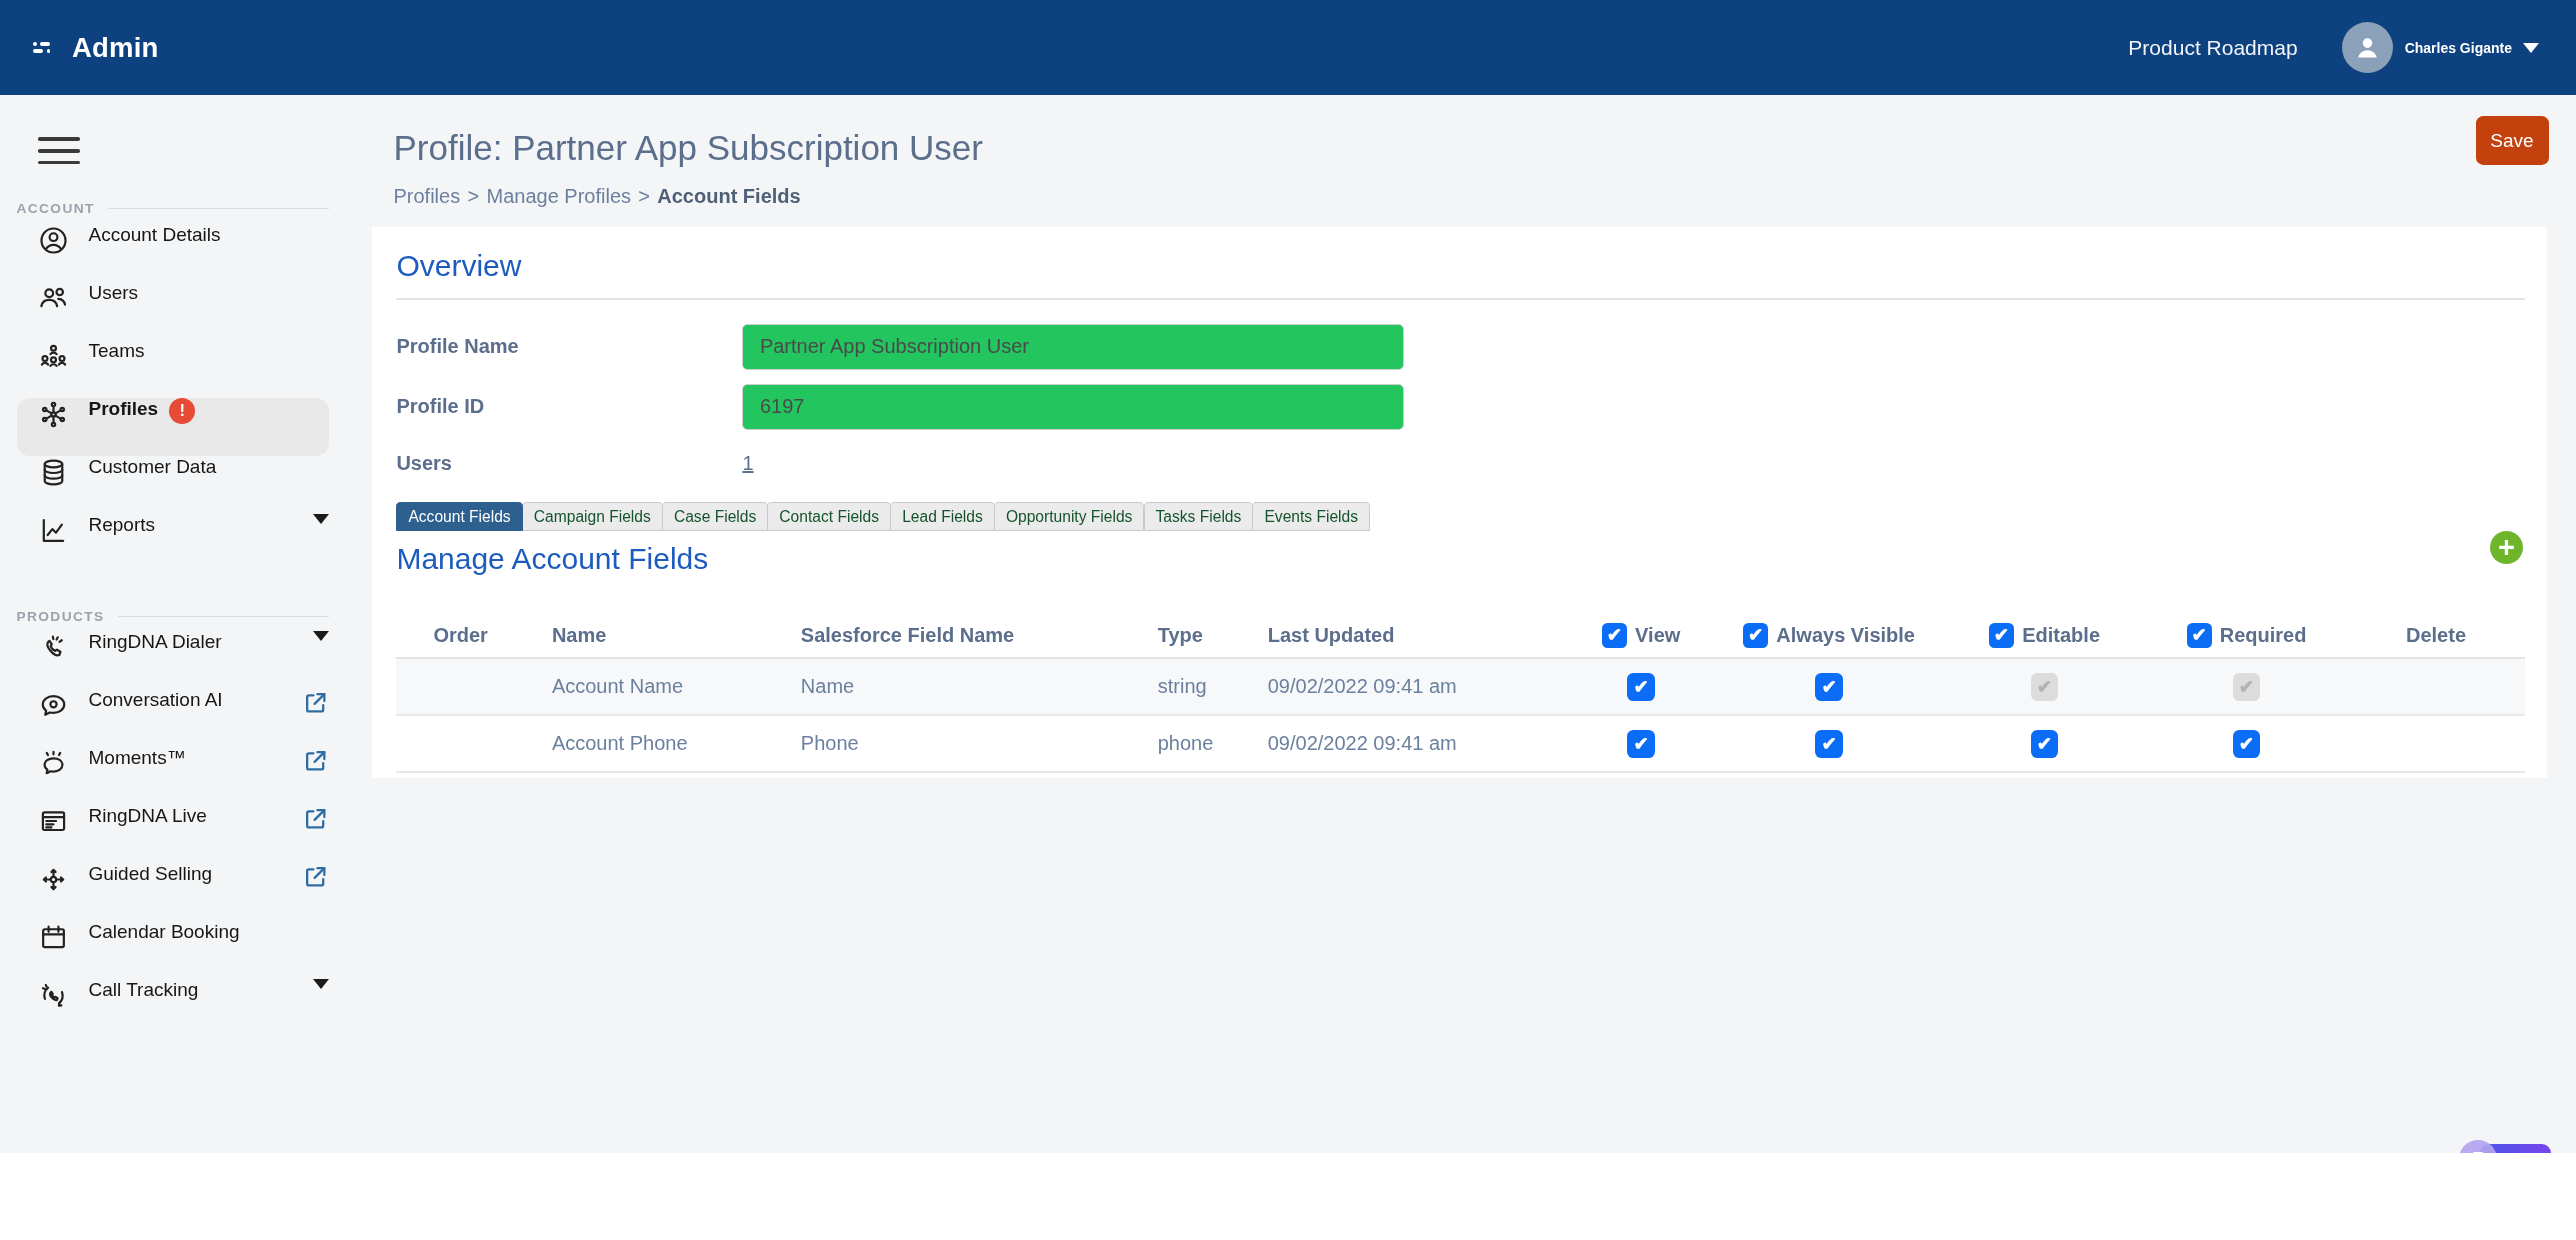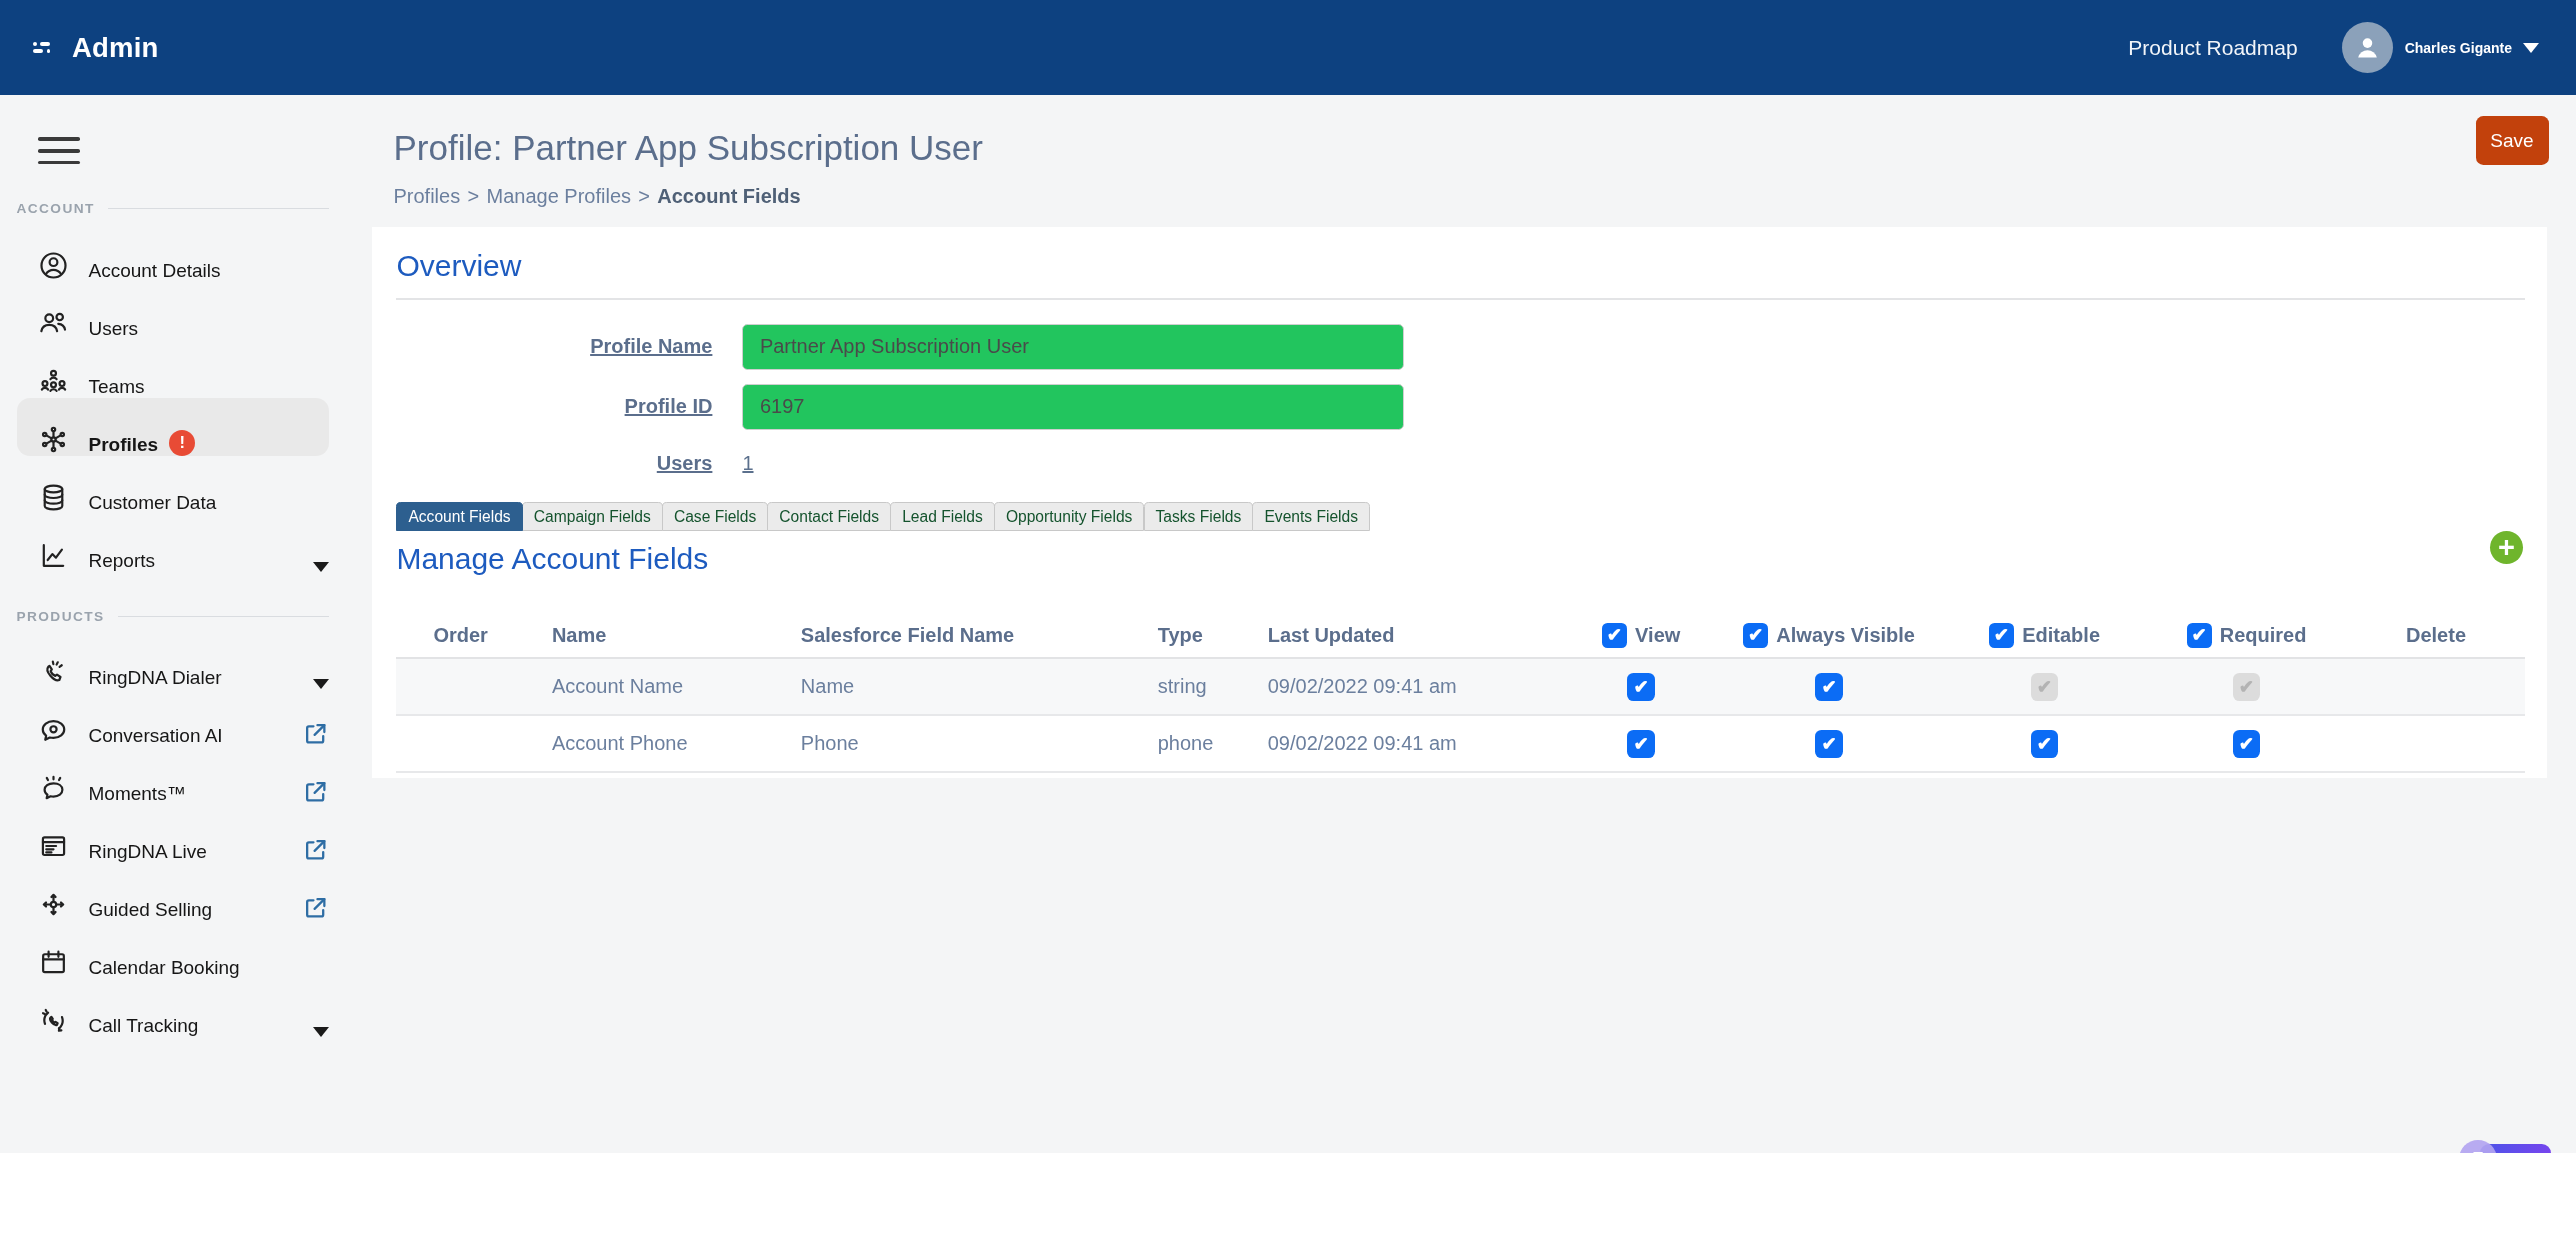--- a/index.html
+++ b/index.html
@@ -23,21 +23,21 @@
   .user-name{color:#fff;font-size:14px;font-weight:bold;margin-right:11px;}
   .caret-down{width:0;height:0;border-left:8.2px solid transparent;border-right:8.2px solid transparent;border-top:10px solid #fff;}
 
   
   .sidebar{position:absolute;left:0;top:95px;width:366px;bottom:0;background:#f4f5f6;}
   .hamburger{margin:42px 0 0 38px;width:42px;cursor:pointer;}
   .hamburger span{display:block;height:3.7px;background:#3a3a3a;border-radius:1.8px;margin-bottom:8.2px;}
   .sb-section{display:flex;align-items:center;margin:37px 37px 7.3px 16.5px;}
   .sb-section-label{font-size:13.7px;font-weight:bold;color:#9aa3ad;letter-spacing:1.4px;white-space:nowrap;}
   .sb-section-rule{flex:1;height:0.9px;background:#d9dce0;margin-left:13px;}
-  .sb-item{display:flex;align-items:flex-end;height:58px;margin:0 37px 0 16.5px;padding-left:20px;border-radius:13px;cursor:pointer;}
+  .sb-item{display:flex;align-items:flex-start;height:58px;margin:0 37px 0 16.5px;padding-left:20px;border-radius:13px;cursor:pointer;}
   .sb-item.active{background:#e9e9e9;}
   .sb-icon{width:33px;height:33px;display:flex;align-items:center;justify-content:center;flex:0 0 33px;}
   .sb-label{font-size:19px;color:#161616;margin-left:19px;}
   .sb-item.active .sb-label{font-weight:bold;}
   .sb-right{margin-left:auto;display:flex;align-items:center;}
   .alert-badge{width:26px;height:26px;border-radius:50%;background:#e84b35;color:#fff;font-size:16.5px;font-weight:bold;
     display:flex;align-items:center;justify-content:center;margin-left:11px;}
   .chev{width:0;height:0;border-left:8.2px solid transparent;border-right:8.2px solid transparent;border-top:10px solid #1a1a1a;}
 
   
@@ -48,21 +48,21 @@
   .breadcrumb .current{font-weight:bold;color:#4f6076;}
   .save-btn{position:absolute;right:27.5px;top:21px;width:73px;height:49px;background:#c2410c;border:none;border-radius:7.3px;
     color:#fff;font-size:19px;font-family:inherit;}
 
   .card{position:relative;margin:19px 29px 0 6.4px;background:#fff;height:551px;box-sizing:border-box;padding:20px 22px 0 24px;}
   .section-heading{font-size:30px;color:#1d5bbf;font-weight:400;line-height:37px;}
   .card-rule{height:1.8px;background:#e3e4e6;margin-top:14.7px;}
 
   .form{margin-top:24px;}
   .form-row{display:flex;align-items:center;margin-bottom:13.7px;}
-  .form-label{width:316px;flex:0 0 316px;text-align:right;padding-right:30px;font-size:20px;font-weight:bold;color:#5b6e8c;text-decoration:underline;}
+  .form-label{width:316px;flex:0 0 316px;padding-right:30px;font-size:20px;font-weight:bold;color:#5b6e8c;}
   .form-input{width:662px;height:46px;box-sizing:border-box;background:#22c55e;border:0.9px solid #cfcfcf;border-radius:5.5px;
     padding:0 16.5px;font-size:20px;color:#4a4a4a;font-family:inherit;}
   .form-row.users-row{margin-top:22px;margin-bottom:0;}
   .users-link{font-size:20px;color:#5b708d;text-decoration:underline;cursor:pointer;}
 
   .tabs{display:flex;margin-top:27.5px;}
   .tab{font-size:15.6px;color:#14532d;background:#ebebeb;border:0.9px solid #c8c8c8;padding:4.6px 11px;margin-left:-0.9px;
     border-radius:4.6px 4.6px 0 0;white-space:nowrap;cursor:pointer;}
   .tab.active{background:#2d5f8f;border-color:#2d5f8f;color:#fff;margin-left:0;position:relative;z-index:1;}
 

